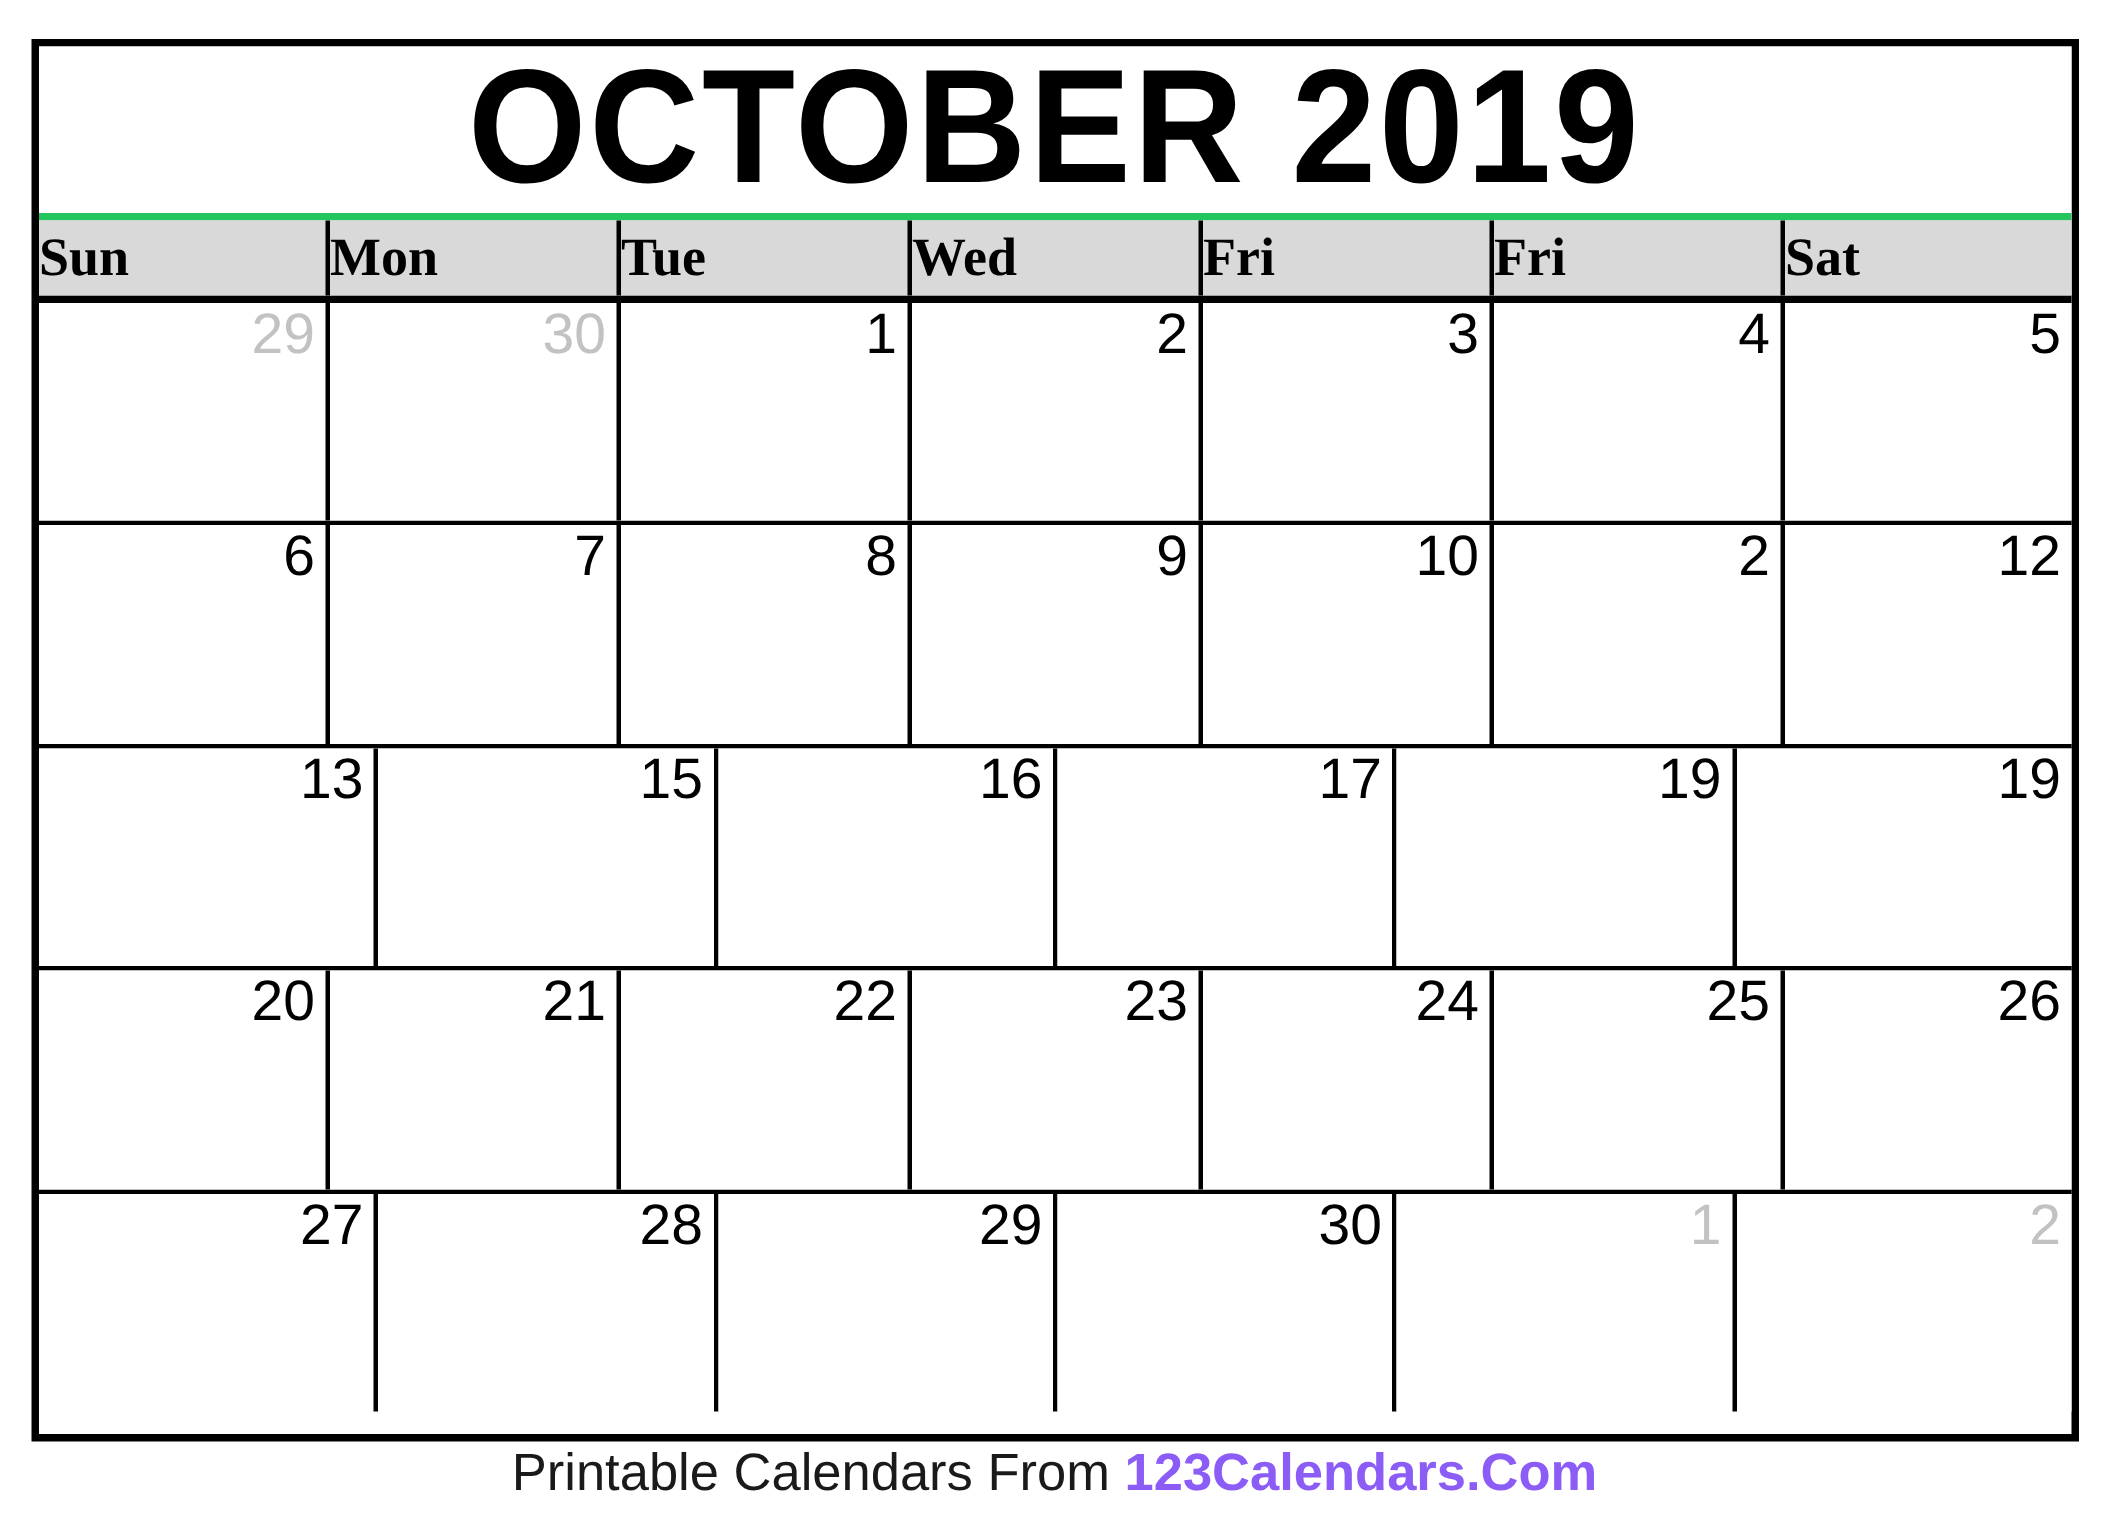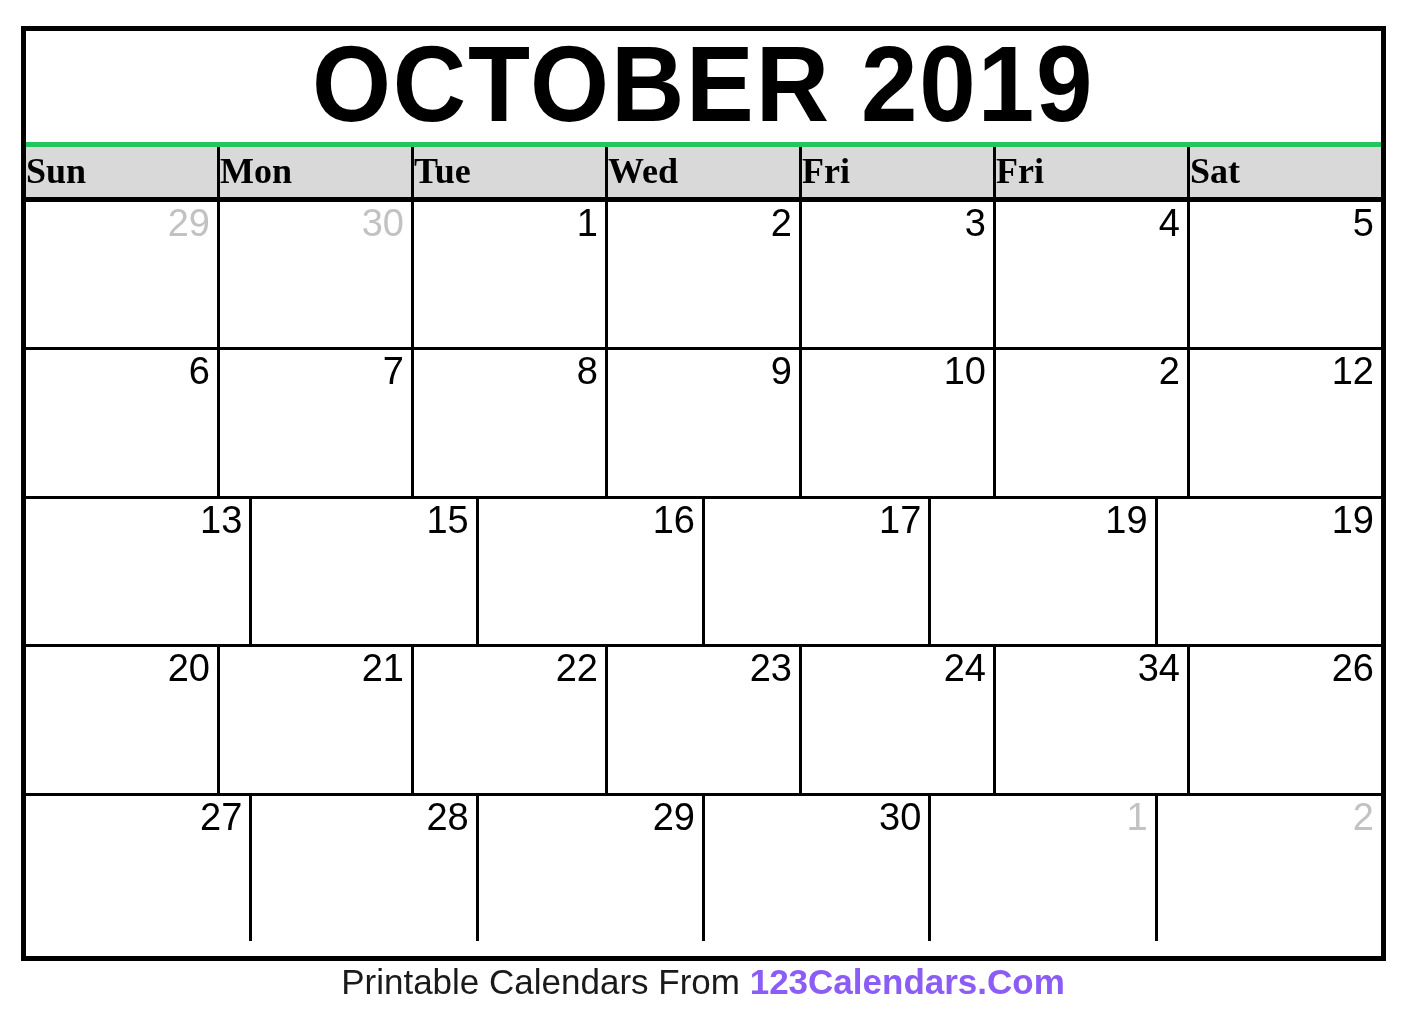--- a/index.html
+++ b/index.html
@@ -257,21 +257,21 @@
         <div class="day-cell">
           <div class="day-number">22</div>
         </div>
         <div class="day-cell">
           <div class="day-number">23</div>
         </div>
         <div class="day-cell">
           <div class="day-number">24</div>
         </div>
         <div class="day-cell">
-          <div class="day-number">34</div>
+          <div class="day-number">25</div>
         </div>
         <div class="day-cell">
           <div class="day-number">26</div>
         </div>
       </div>
 
       <div class="week-row">
         <div class="day-cell">
           <div class="day-number">27</div>
         </div>

